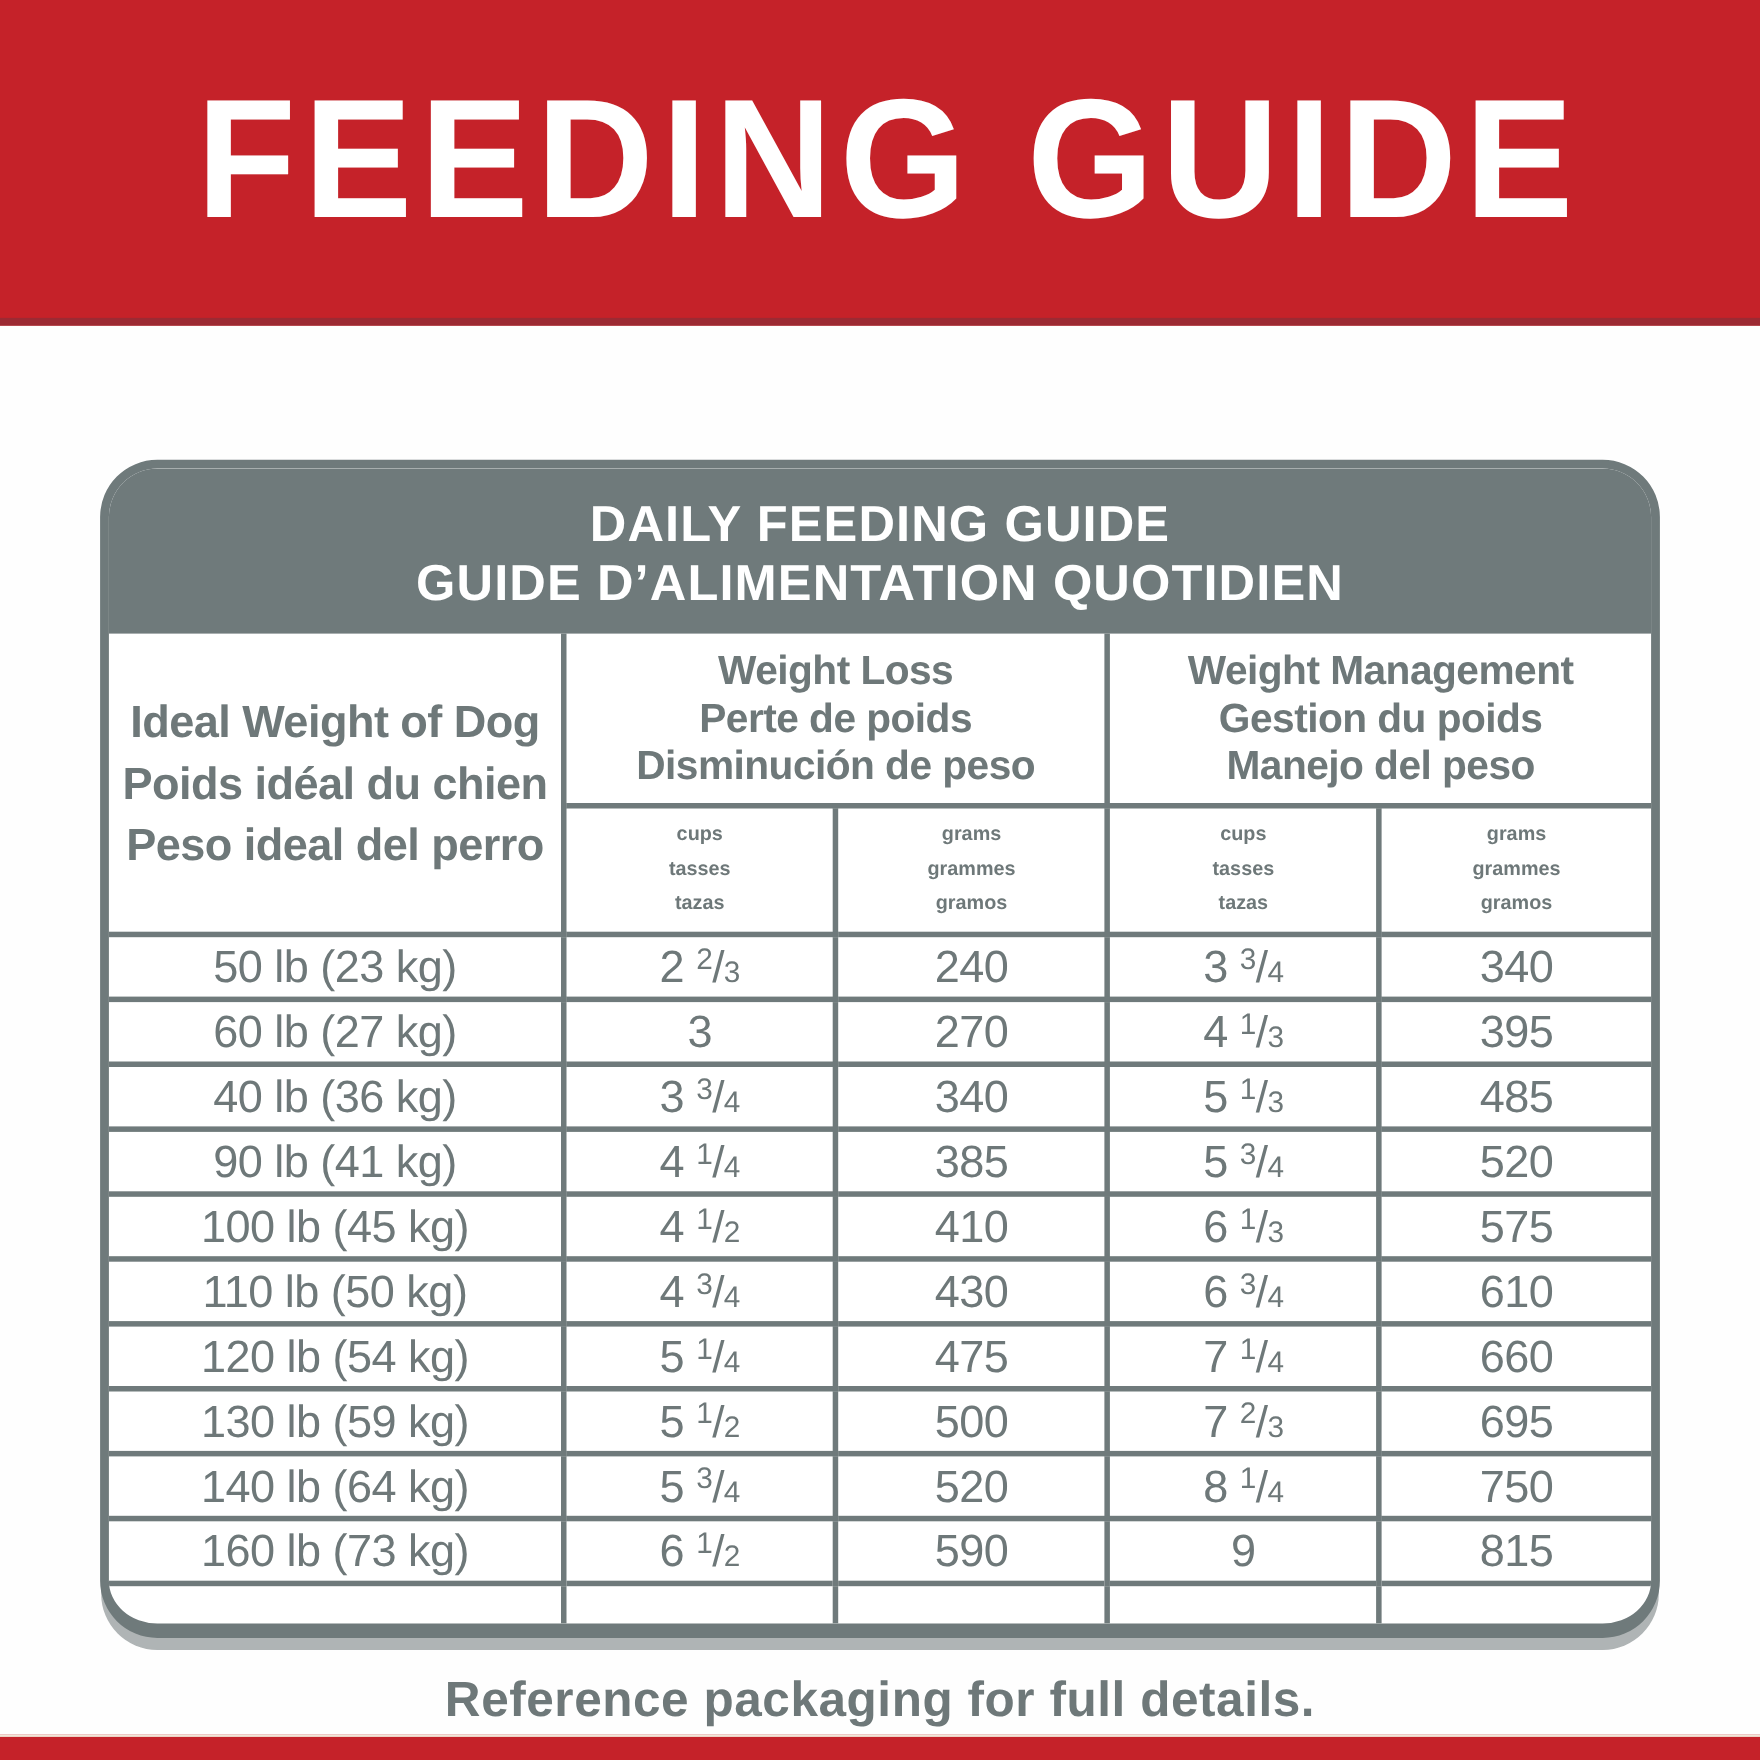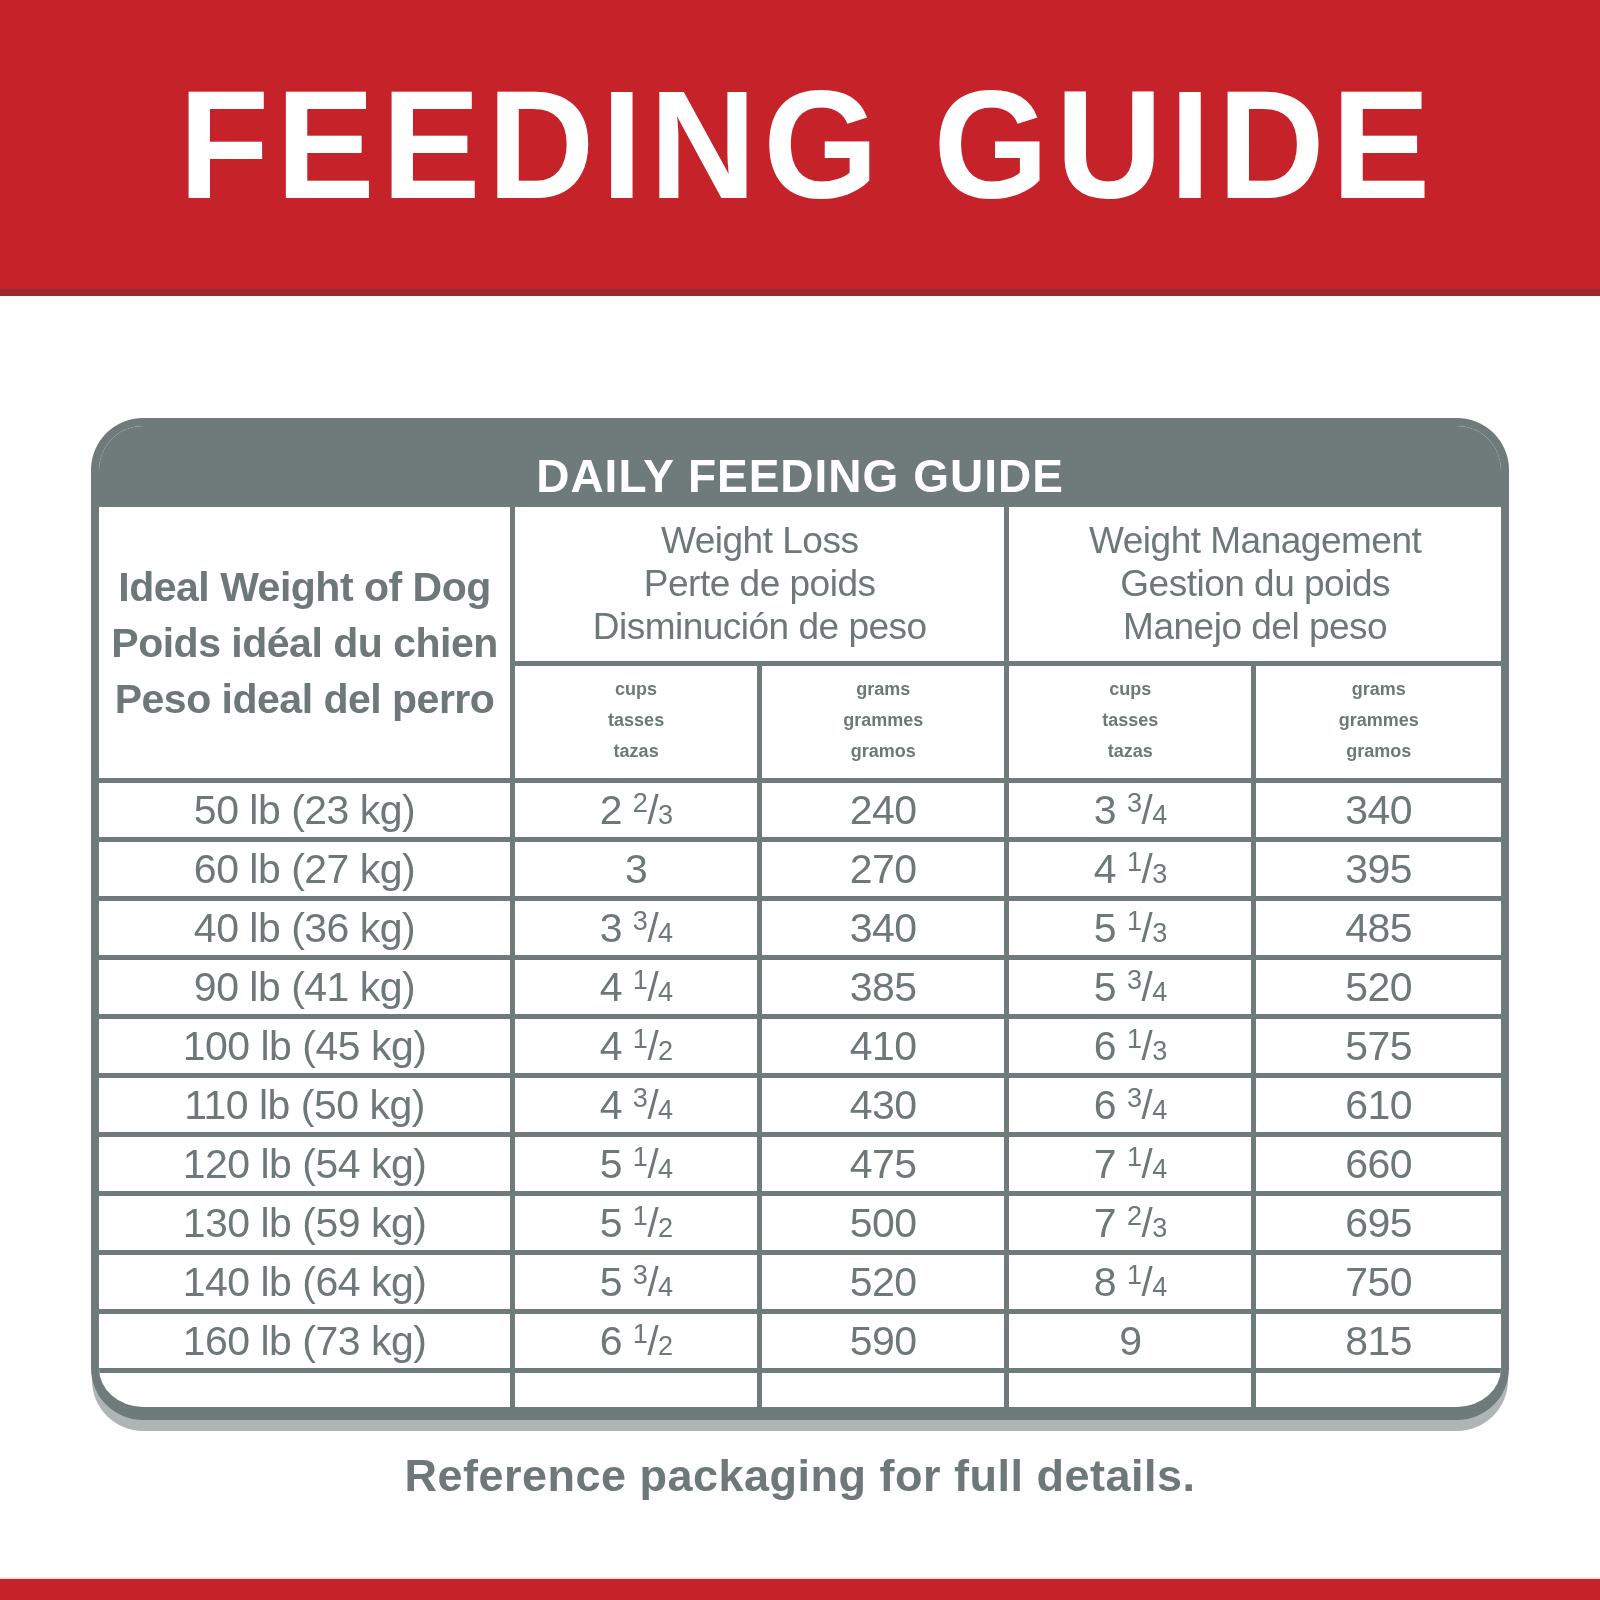--- a/index.html
+++ b/index.html
@@ -41,21 +41,21 @@
     border:8px solid var(--gray);
     border-bottom-width:13px;
     border-radius:52px;
     overflow:hidden;
     box-shadow:0 12px 0 -1px rgba(95,105,107,0.5);
   }
   .card-title{
     background:var(--gray);
     color:var(--white);
     text-align:center;
-    padding:24px 0 4px 0;
+    padding:24px 0 20px 0;
   }
   .card-title div{
     font-size:46px;
     font-weight:bold;
     line-height:53px;
     letter-spacing:1px;
   }
 
   table.feeding-table{
     width:100%;
@@ -77,21 +77,21 @@
 
   .weight-col-header{
     font-size:41px;
     font-weight:bold;
     line-height:56px;
     letter-spacing:-0.5px;
     margin-top:35px;
   }
   .group-header{
     font-size:37px;
-    font-weight:normal;
+    font-weight:bold;
     line-height:43px;
     padding:12px 0 13px 0;
     letter-spacing:-0.5px;
   }
   .unit-header{
     font-size:18px;
     font-weight:bold;
     line-height:31px;
     padding:8px 0 11px 0;
   }
@@ -130,20 +130,21 @@
 <body>
 
 <div class="banner">
   <div class="banner-title">FEEDING GUIDE</div>
 </div>
 
 <div class="card">
 
   <div class="card-title">
     <div>DAILY FEEDING GUIDE</div>
+    <div>GUIDE D’ALIMENTATION QUOTIDIEN</div>
   </div>
 
   <table class="feeding-table">
     <colgroup>
       <col style="width:29.5%">
       <col style="width:17.625%">
       <col style="width:17.625%">
       <col style="width:17.625%">
       <col style="width:17.625%">
     </colgroup>

